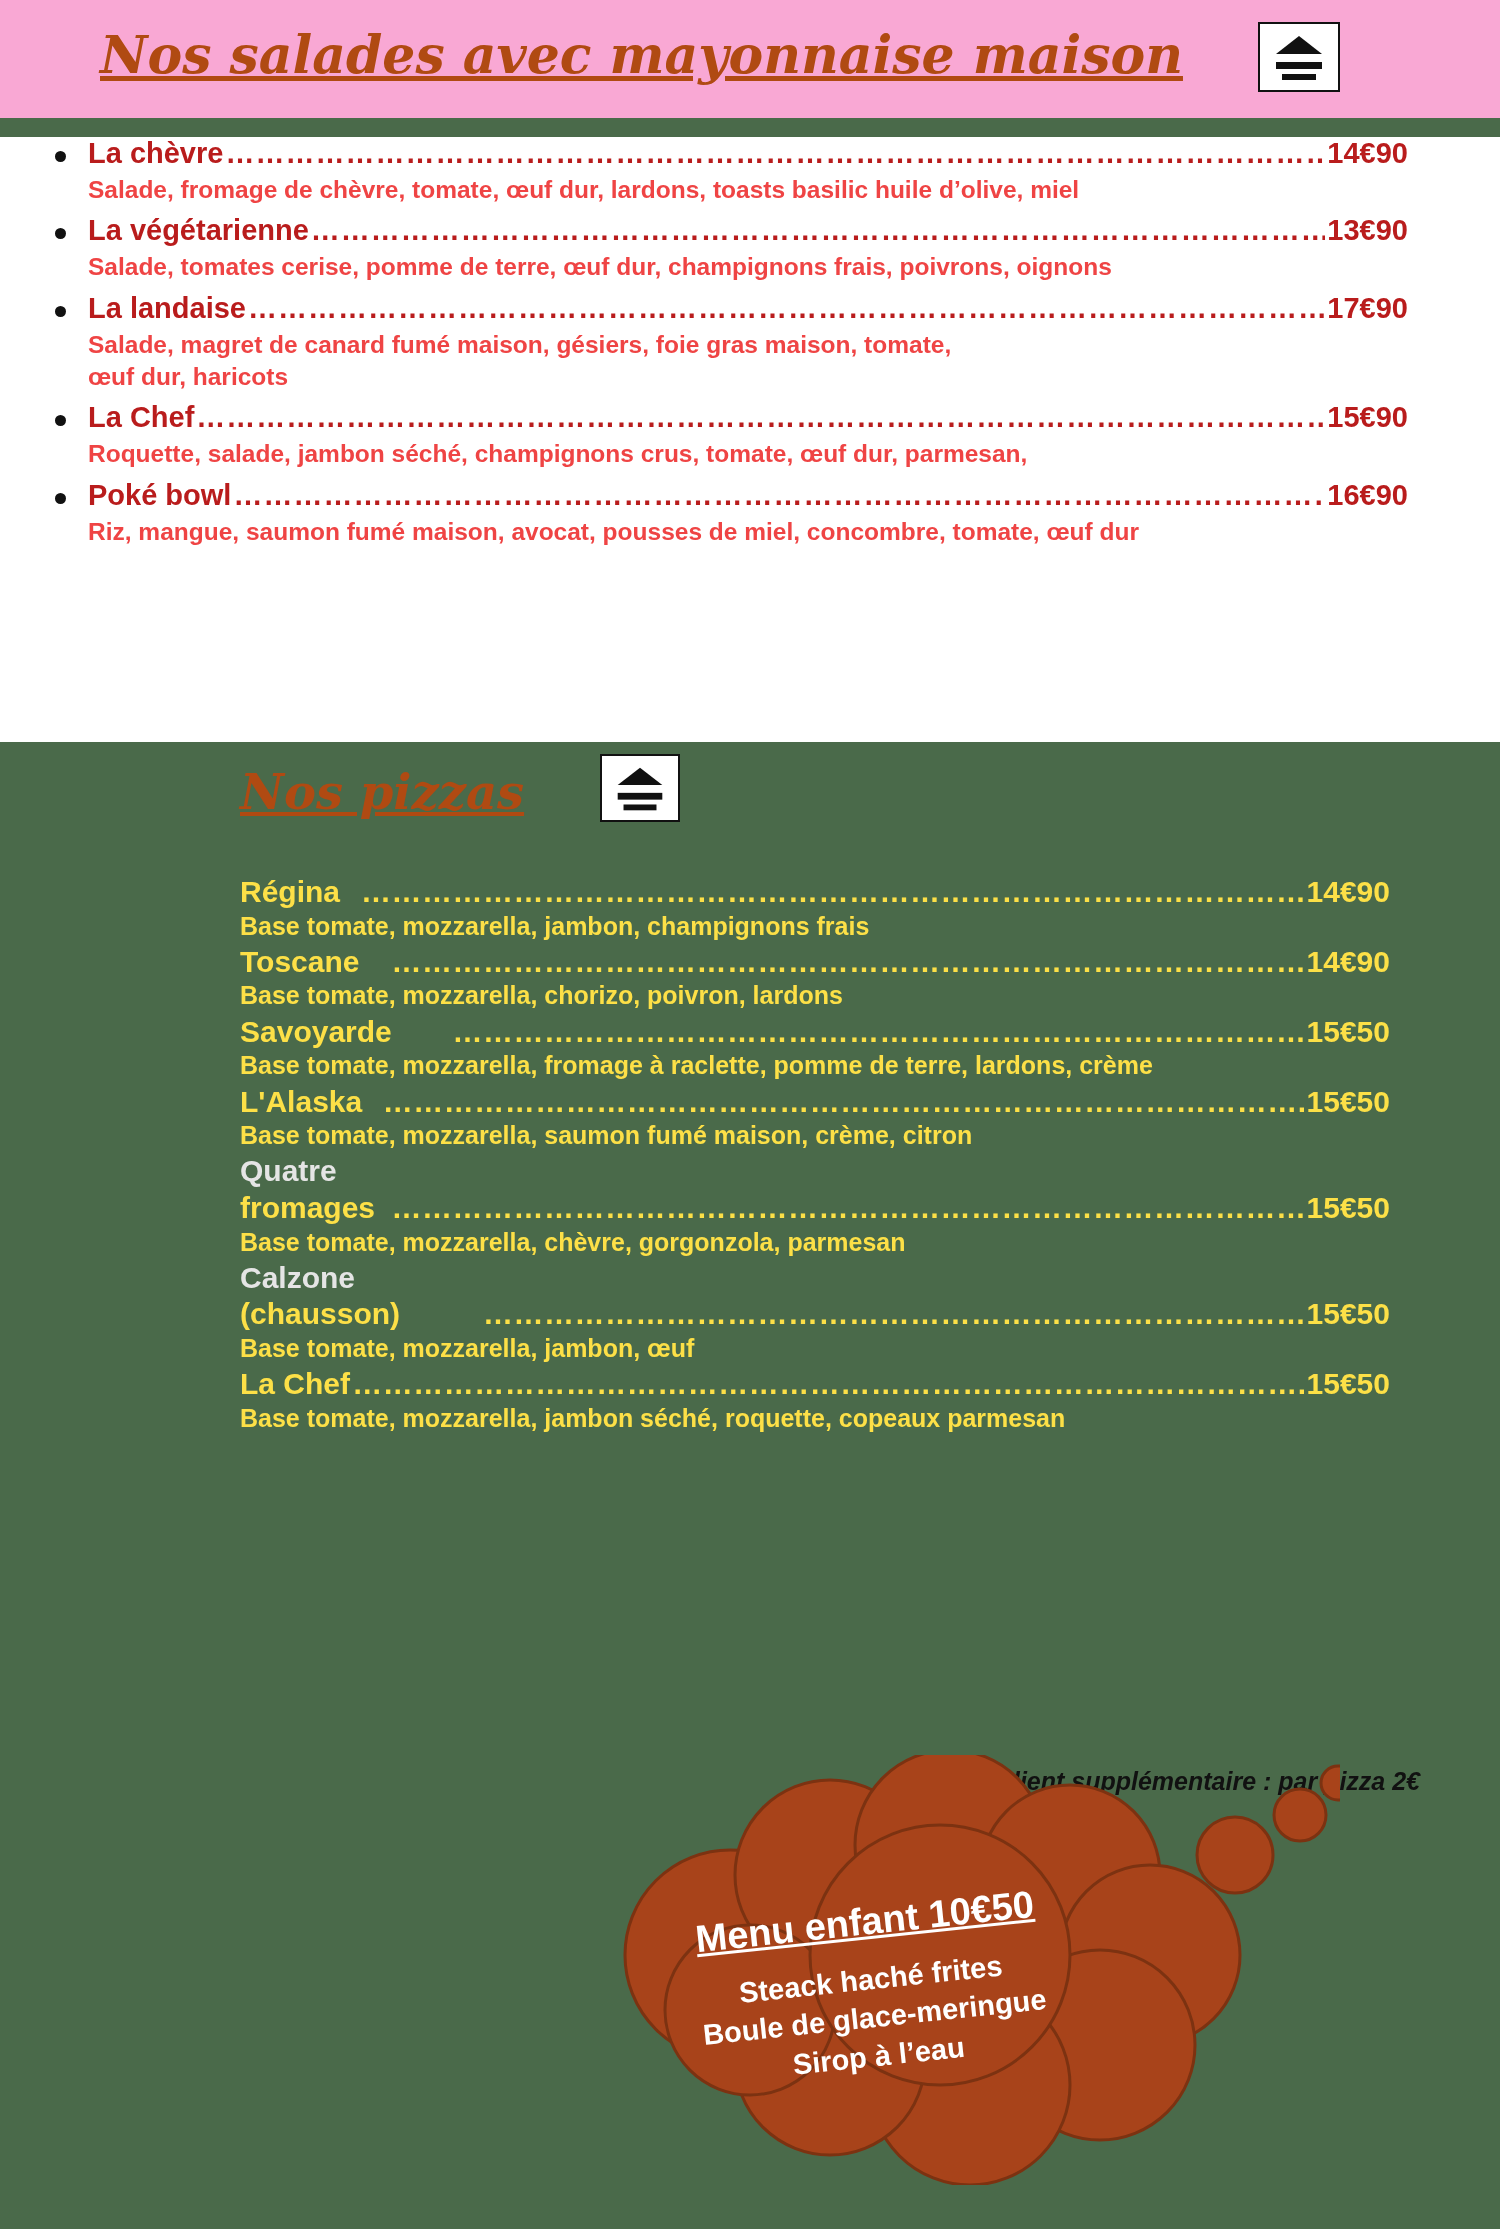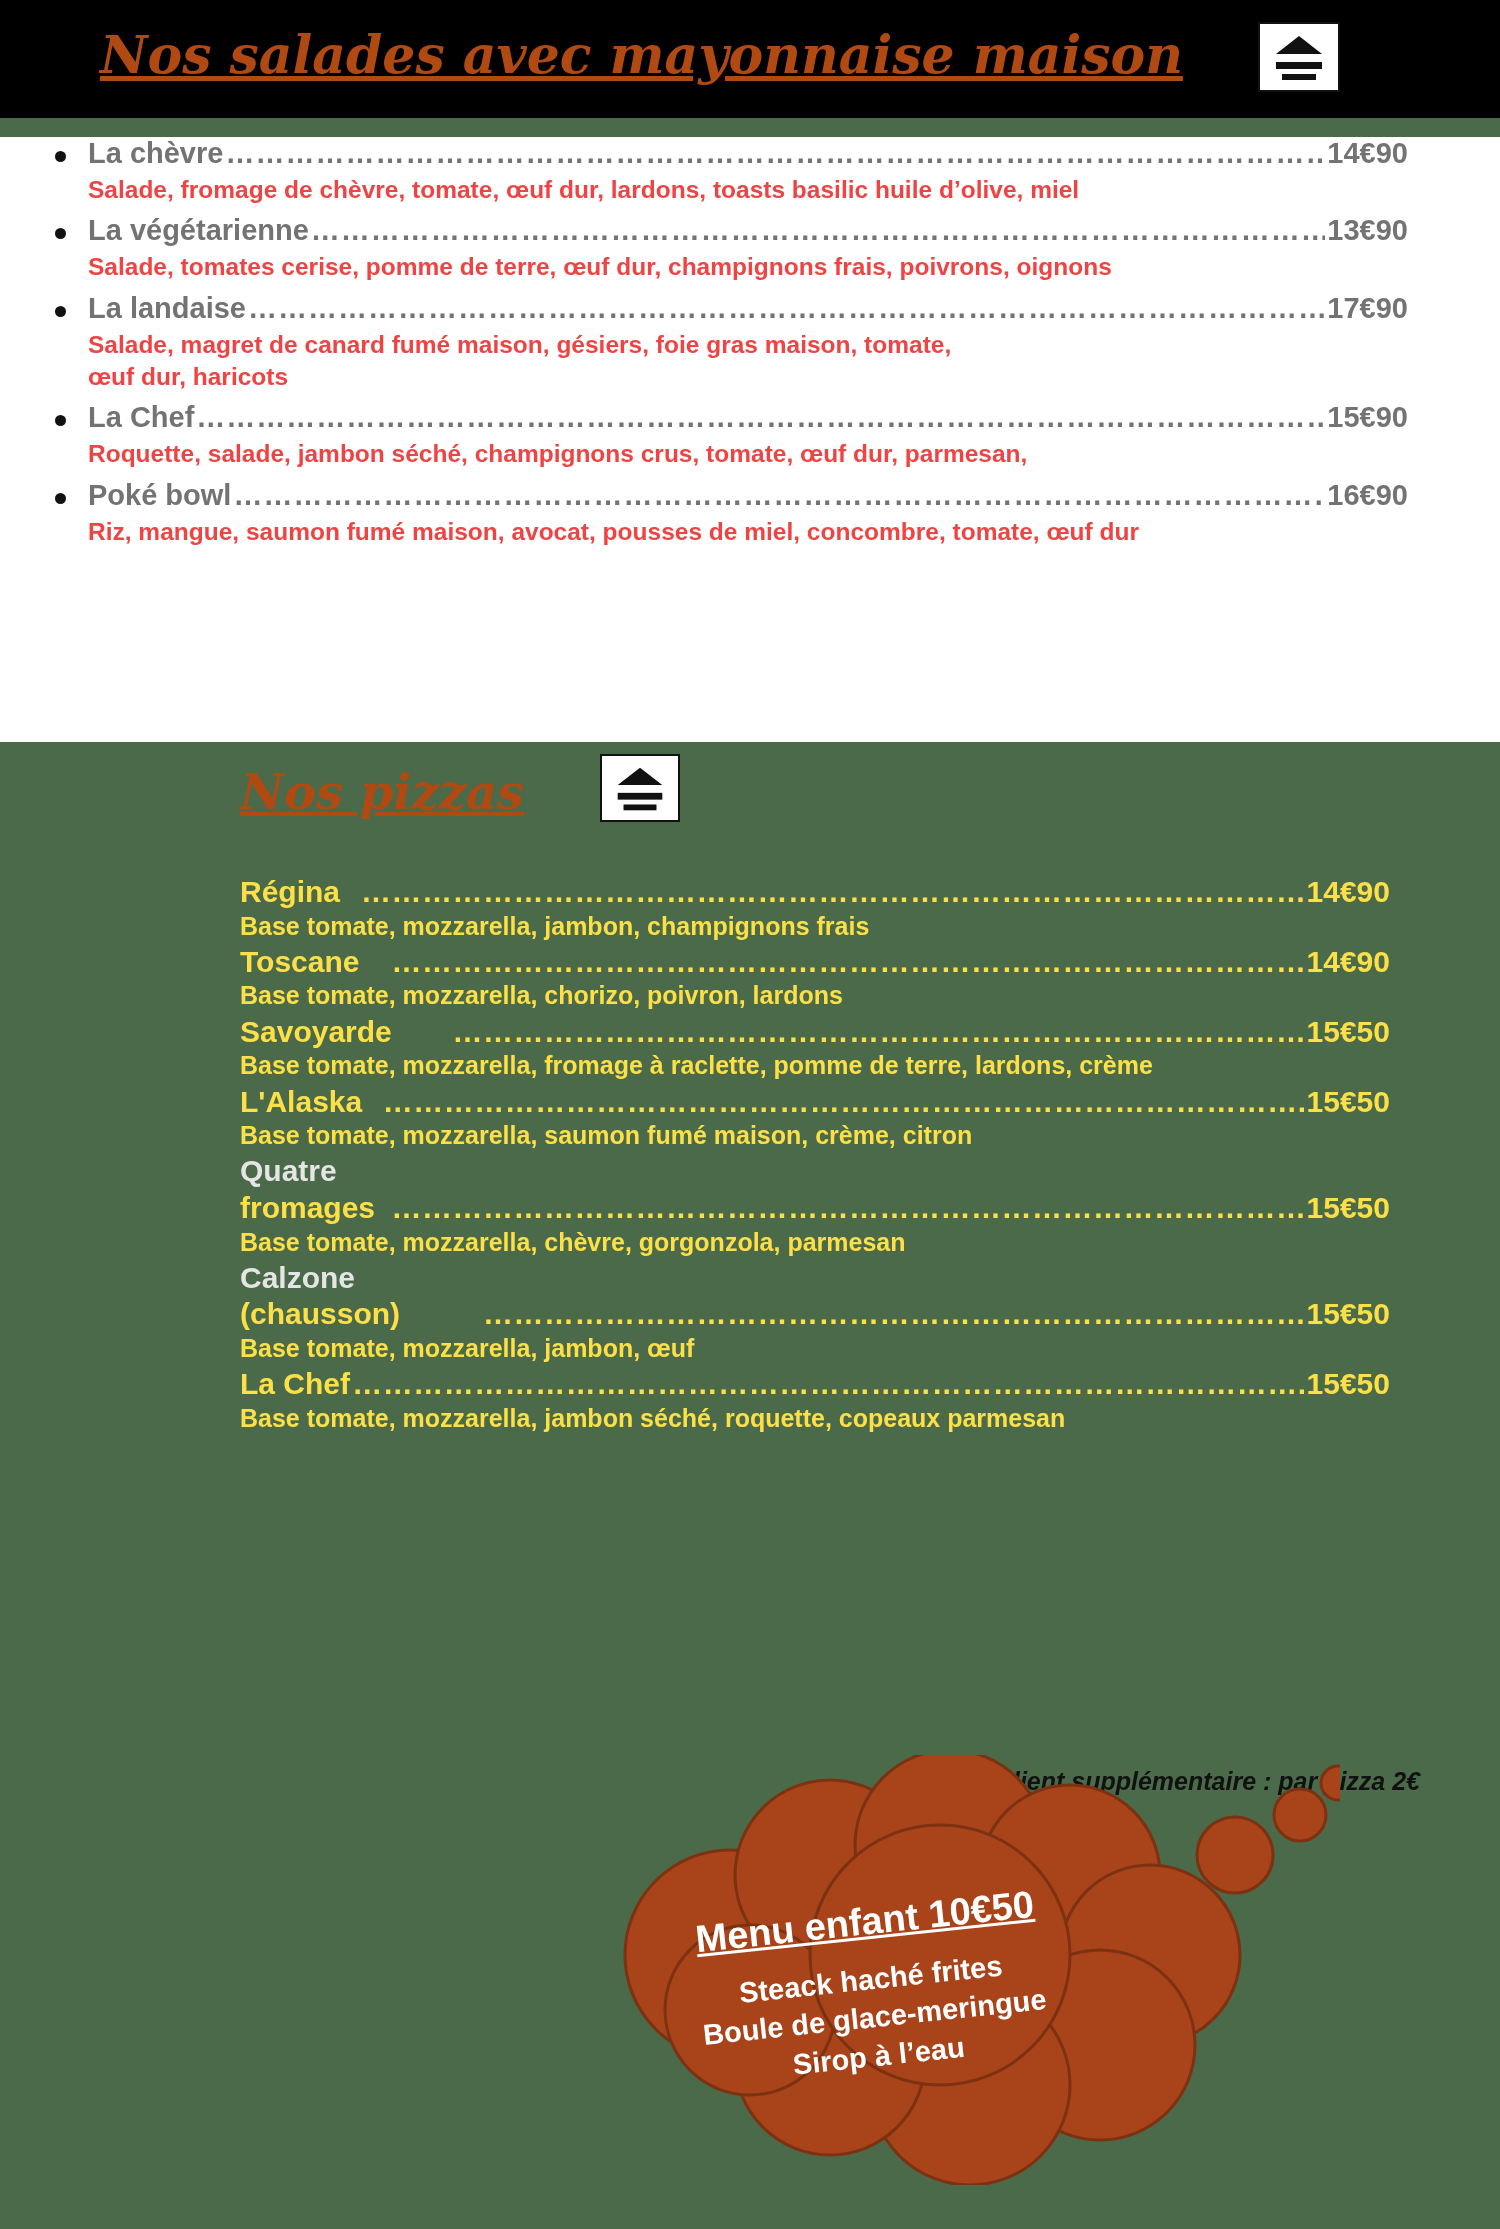--- a/index.html
+++ b/index.html
@@ -24,21 +24,21 @@
     height: 605px;
     background: #ffffff;
   }
 
   .salad-header {
     position: absolute;
     left: 0;
     top: 0;
     width: 1500px;
     height: 118px;
-    background: #000000;
+    background: #f9a8d4;
   }
   .salad-title {
     position: absolute;
     left: 100px;
     top: 24px;
     font-family: "DejaVu Serif", serif;
     font-style: italic;
     font-weight: bold;
     font-size: 52px;
     color: #b04a12;
@@ -69,21 +69,21 @@
     left: 55px;
     top: 14px;
     width: 11px;
     height: 11px;
     background: #111;
     border-radius: 50%;
   }
   .line-main {
     font-size: 29px;
     font-weight: bold;
-    color: #737373;
+    color: #b91c1c;
     white-space: nowrap;
     display: flex;
     align-items: flex-start;
     width: 1320px;
   }
   .line-main .nm { flex: 0 0 auto; }
   .line-main .dots {
     flex: 1 1 auto;
     overflow: hidden;
     white-space: nowrap;

